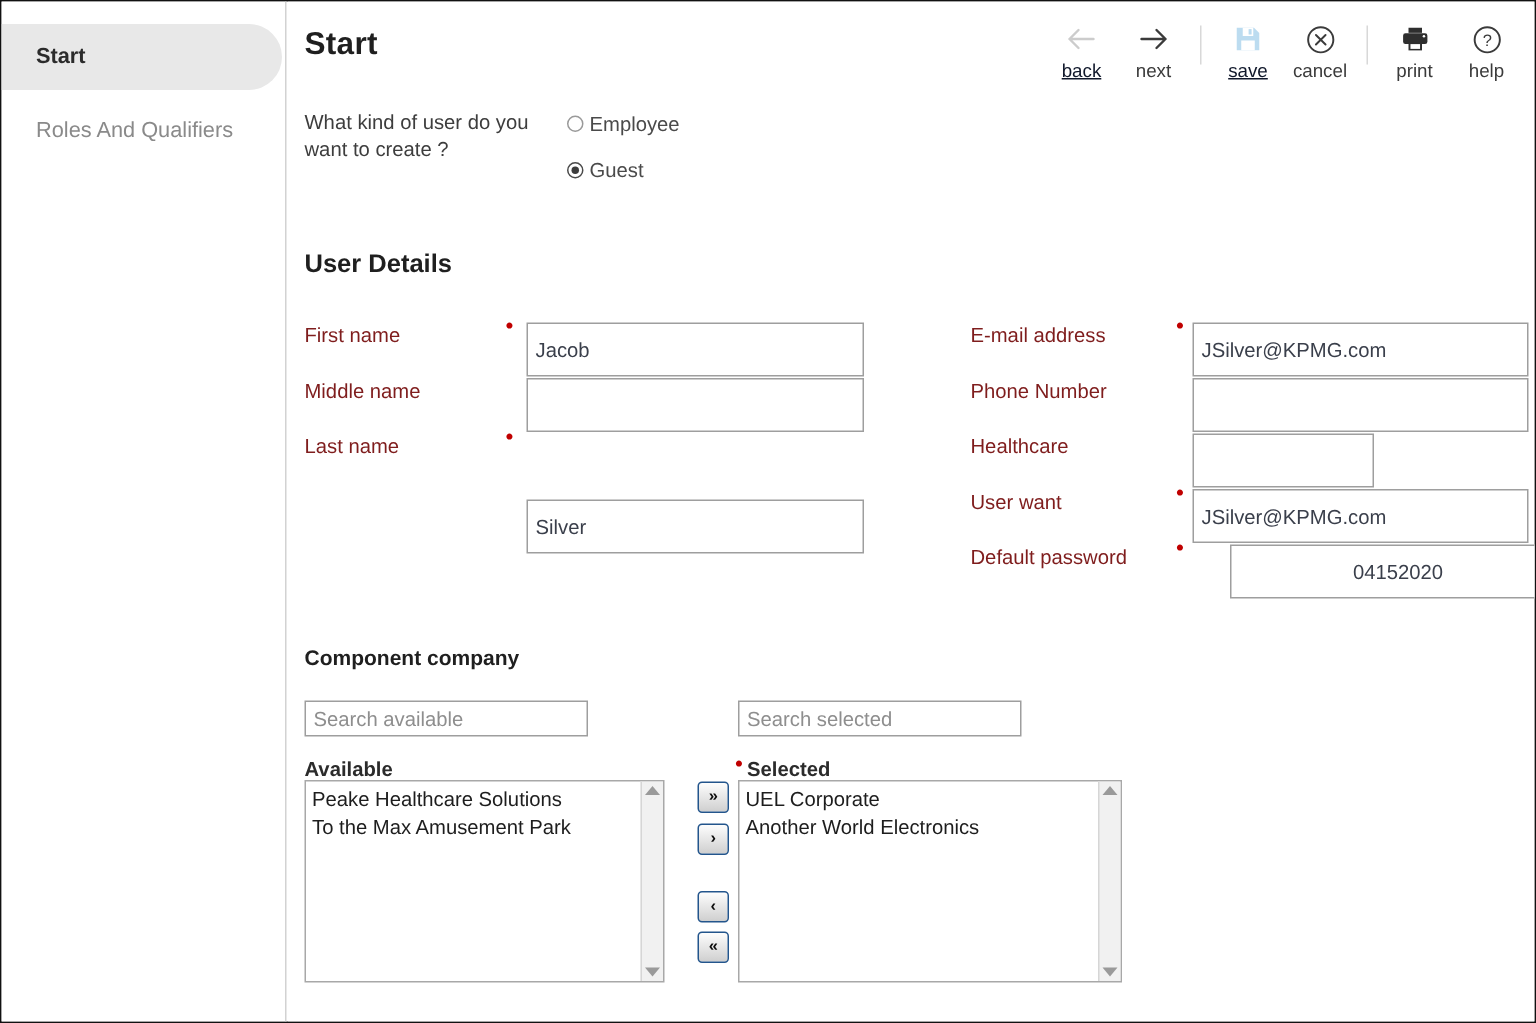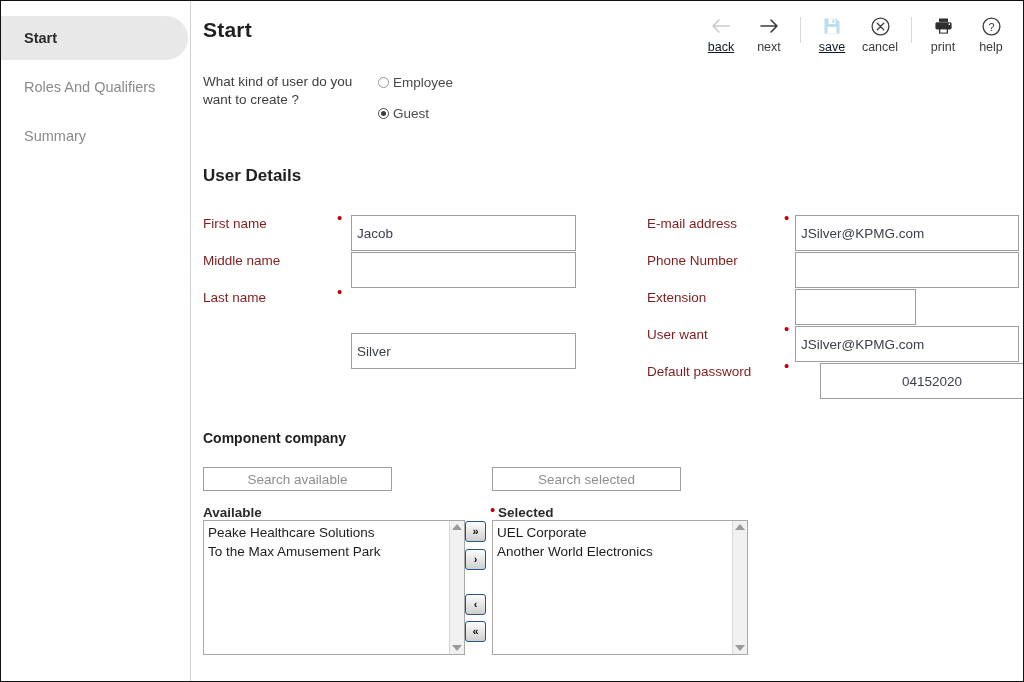--- a/index.html
+++ b/index.html
@@ -208,21 +208,20 @@
     position: absolute;
     top: 466px;
     height: 24px;
     border: 1px solid #9e9e9e;
     background: #fff;
     font-family: "Liberation Sans", sans-serif;
     font-size: 13.5px;
     color: #3a3f4b;
     padding: 0 5px;
     outline: none;
-    text-align: center;
   }
   .search-box::placeholder { color: #8e8e8e; }
   #search-available { left: 11px;  width: 189px; }
   #search-selected  { left: 300px; width: 189px; }
 
   .list-head {
     position: absolute;
     top: 504px;
     font-size: 13.5px;
     font-weight: bold;
@@ -234,21 +233,21 @@
 
   .listbox {
     position: absolute;
     top: 519px;
     height: 135px;
     border: 1px solid #a8a8a8;
     background: #ffffff;
     display: flex;
     overflow: hidden;
   }
-  #list-available { left: 11px;  width: 262px; }
+  #list-available { left: 11px;  width: 240px; }
   #list-selected  { left: 300px; width: 256px; }
   .list-items {
     flex: 1;
     padding: 2px 0 0 4px;
     overflow: hidden;
   }
   .list-item {
     font-size: 13.5px;
     color: #1d1d1d;
     line-height: 19px;
@@ -304,23 +303,20 @@
 
 <div id="page">
 
   <div id="sidebar">
     <div id="nav0" class="nav-item active">
       <span>Start</span>
     </div>
     <div id="nav1" class="nav-item">
       <span>Roles And Qualifiers</span>
     </div>
-    <div id="nav2" class="nav-item">
-      <span>Summary</span>
-    </div>
   </div>
 
   <div id="main">
 
     <div id="page-title">Start</div>
 
     <div id="toolbar">
 
       <div class="tb-btn disabled">
         <span class="tb-ico">
@@ -415,21 +411,21 @@
     <div id="dot-last" class="req-dot">•</div>
     <input id="in-last" class="f-input" type="text" value="Silver" style="">
 
     <div id="lab-email" class="f-label">E-mail address</div>
     <div id="dot-email" class="req-dot">•</div>
     <input id="in-email" class="f-input" type="text" value="JSilver@KPMG.com" style="">
 
     <div id="lab-phone" class="f-label">Phone Number</div>
     <input id="in-phone" class="f-input" type="text" value="" style="">
 
-    <div id="lab-ext" class="f-label">Extension</div>
+    <div id="lab-ext" class="f-label">Healthcare</div>
     <input id="in-ext" class="f-input" type="text" value="" style="">
 
     <div id="lab-user" class="f-label">User want</div>
     <div id="dot-user" class="req-dot">•</div>
     <input id="in-user" class="f-input" type="text" value="JSilver@KPMG.com" style="">
 
     <div id="lab-pass" class="f-label">Default password</div>
     <div id="dot-pass" class="req-dot">•</div>
     <input id="in-pass" class="f-input" type="text" value="04152020" style="">
 

